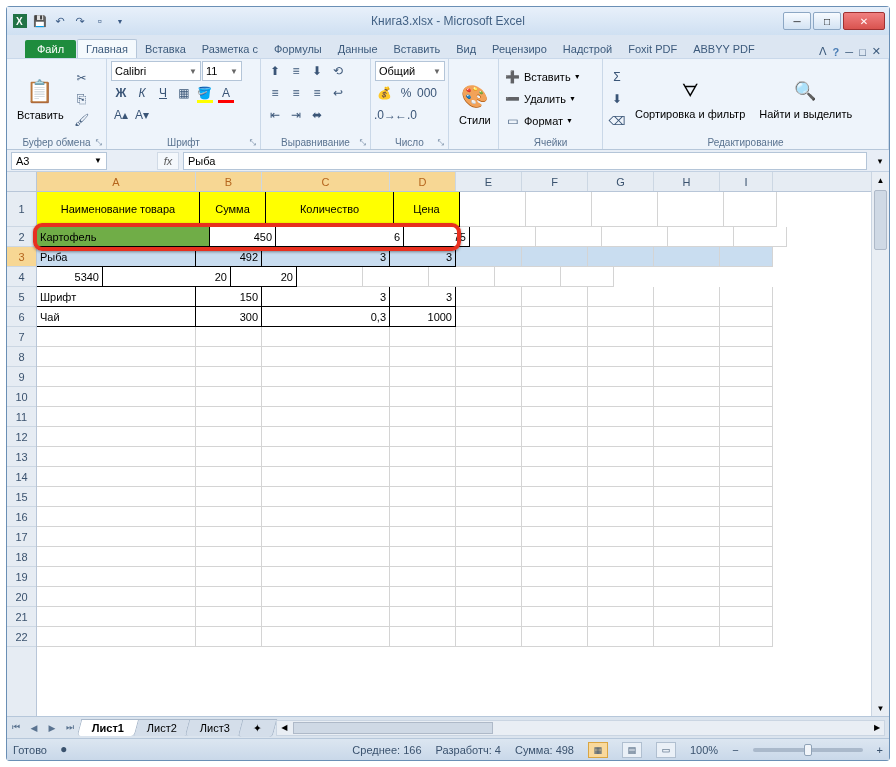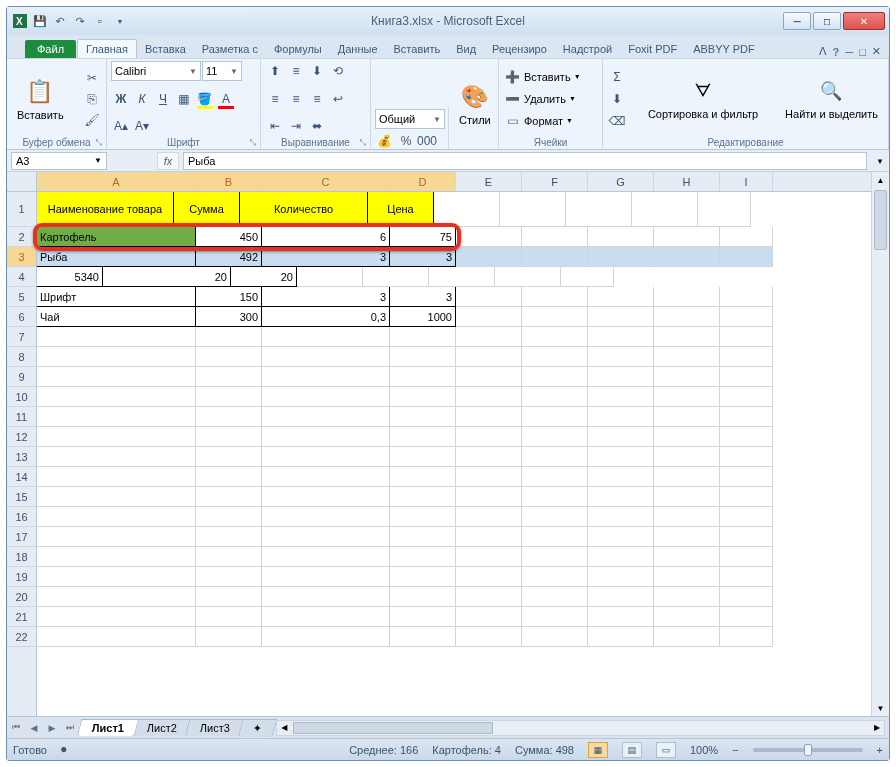--- a/index.html
+++ b/index.html
@@ -19,21 +19,21 @@
 .ribbon-tabs { height:23px; background:#dce6f2; display:flex; align-items:flex-end; padding-left:18px; font-size:11px; }
 .file-tab { background:#1e8c3d; color:#fff; padding:3px 12px; border-radius:2px 2px 0 0; cursor:pointer; margin-right:1px; }
 .tab { padding:3px 8px; color:#3c5a7c; cursor:pointer; }
 .tab.active { background:#f4f9fd; border:1px solid #b6c7da; border-bottom:none; border-radius:2px 2px 0 0; }
 .tab-right { margin-left:auto; display:flex; gap:6px; padding-right:8px; align-items:center; }
 .tab-right span { color:#3c5a7c; cursor:pointer; font-size:11px; }
 
 
 .ribbon { height:92px; background:#eef4fb; border-top:1px solid #c9d8ea; border-bottom:1px solid #b6c7da; display:flex; font-size:11px; }
 .group { border-right:1px solid #cad8e8; padding:2px 4px 1px 4px; display:flex; flex-direction:column; }
-.group-body { flex:1; display:flex; gap:2px;justify-content:space-between; }
+.group-body { flex:1; display:flex; gap:2px; }
 .group-label { text-align:center; color:#5a7390; font-size:10px; padding-top:1px; position:relative; }
 .group-label .dlg { position:absolute; right:0; bottom:0; font-size:8px; color:#5a7390; cursor:pointer; }
 .bigbtn { display:flex; flex-direction:column; align-items:center; justify-content:center; padding:2px 6px; cursor:pointer; gap:2px; }
 .bigbtn .ic { width:30px; height:30px; display:flex; align-items:center; justify-content:center; font-size:22px; }
 .smallcol { display:flex; flex-direction:column; gap:1px; justify-content:center; }
 .smallbtn { width:20px; height:20px; display:flex; align-items:center; justify-content:center; cursor:pointer; font-size:12px; color:#3a5577; }
 .combo { border:1px solid #b4c5d8; background:#fff; height:20px; display:flex; align-items:center; padding:0 3px; font-size:11px; }
 .combo .dd { margin-left:auto; font-size:8px; color:#666; }
 .row { display:flex; gap:1px; align-items:center; }
 
@@ -204,21 +204,21 @@
         </div>
         <div class="row">
           <div class="smallbtn">⇤</div>
           <div class="smallbtn">⇥</div>
           <div class="smallbtn">⬌</div>
         </div>
       </div>
       <div class="group-label"><span>Выравнивание</span><span class="dlg">⤡</span></div>
     </div>
 
-    <div class="group" style="width:78px;margin-top:48px;">
+    <div class="group" style="width:78px;">
       <div class="group-body" style="flex-direction:column; gap:2px;">
         <div class="combo" style="width:70px;">
             <span>Общий</span>
             <span class="dd">▼</span>
           </div>
         <div class="row">
           <div class="smallbtn">💰</div>
           <div class="smallbtn">%</div>
           <div class="smallbtn">000</div>
         </div>
@@ -326,32 +326,32 @@
         <div class="rowhdr">16</div>
         <div class="rowhdr">17</div>
         <div class="rowhdr">18</div>
         <div class="rowhdr">19</div>
         <div class="rowhdr">20</div>
         <div class="rowhdr">21</div>
         <div class="rowhdr">22</div>
       </div>
     <div class="cells" id="cells">
         <div class="crow tall">
-          <div class="cell hdr-yellow c" style="width: 137px;">Наименование товара</div>
+          <div class="cell hdr-yellow c" style="width: 163px;">Наименование товара</div>
           <div class="cell hdr-yellow c" style="width: 66px;">Сумма</div>
           <div class="cell hdr-yellow c" style="width: 128px;">Количество</div>
           <div class="cell hdr-yellow c" style="width: 66px;">Цена</div>
           <div class="cell" style="width: 66px;"></div>
           <div class="cell" style="width: 66px;"></div>
           <div class="cell" style="width: 66px;"></div>
           <div class="cell" style="width: 66px;"></div>
           <div class="cell" style="width: 53px;"></div>
         </div>
         <div class="crow">
-          <div class="cell green-cell" style="width: 159px;">Картофель</div>
+          <div class="cell green-cell" style="width: 173px;">Картофель</div>
           <div class="cell data-cell r" style="width: 66px;">450</div>
           <div class="cell data-cell r" style="width: 128px;">6</div>
           <div class="cell data-cell r" style="width: 66px;">75</div>
           <div class="cell" style="width: 66px;"></div>
           <div class="cell" style="width: 66px;"></div>
           <div class="cell" style="width: 66px;"></div>
           <div class="cell" style="width: 66px;"></div>
           <div class="cell" style="width: 53px;"></div>
         </div>
         <div class="crow sel-row">
@@ -596,21 +596,21 @@
       <div class="thumb"></div>
       <div class="arr" style="right:0;">▶</div>
     </div>
   </div>
 
   <div class="statusbar">
     <span>Готово</span>
     <span>⏺</span>
     <span class="spacer"></span>
     <span><span>Среднее:</span> <span>166</span></span>
-    <span><span>Картофель:</span> <span>4</span></span>
+    <span><span>Разработч:</span> <span>4</span></span>
     <span><span>Сумма:</span> <span>498</span></span>
     <div class="viewbtn active">▦</div>
     <div class="viewbtn">▤</div>
     <div class="viewbtn">▭</div>
     <span>100%</span>
     <span>−</span>
     <div class="zoom-slider">
         <div class="knob"></div>
       </div>
     <span>+</span>

